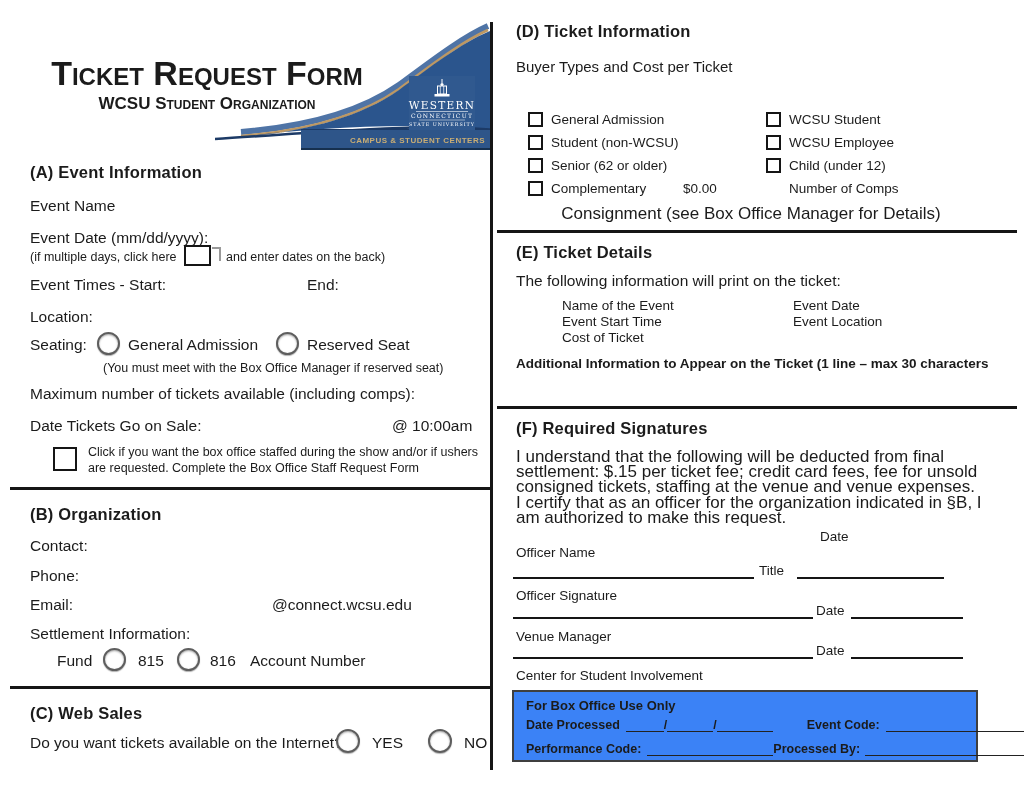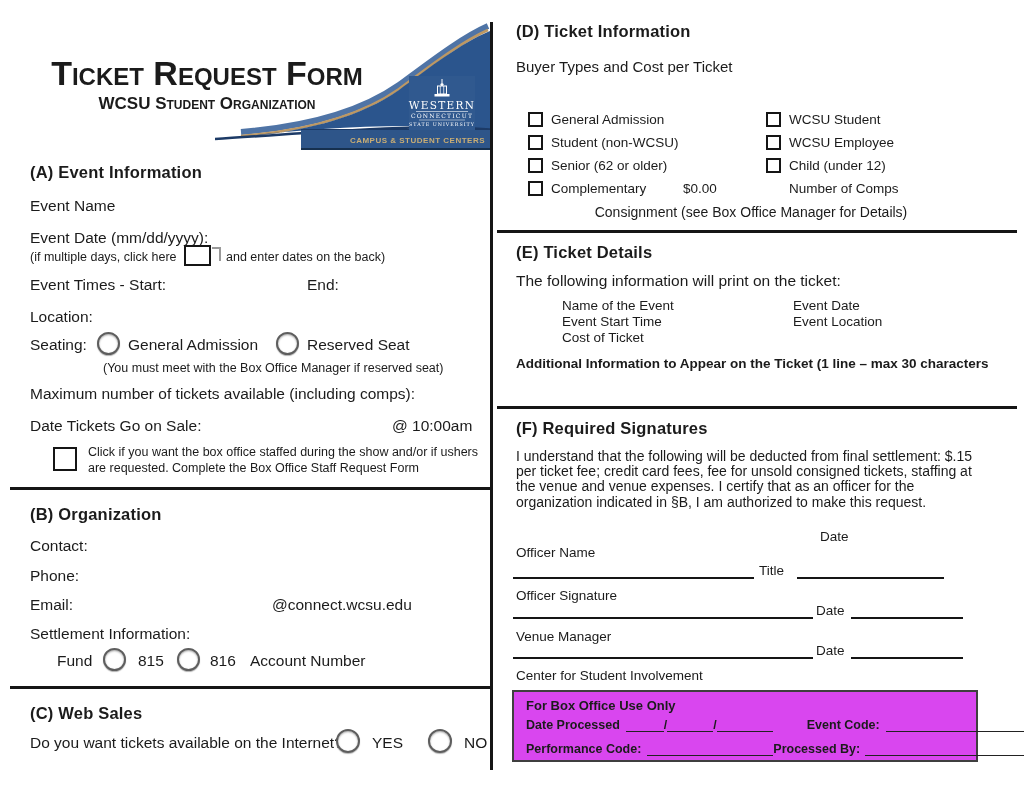--- a/index.html
+++ b/index.html
@@ -12,21 +12,21 @@
   .sm{font-size:12.5px;line-height:15.5px;}
   .title-big{font-variant:small-caps;font-weight:bold;font-size:34px;line-height:1;white-space:nowrap;}
   .title-sub{font-variant:small-caps;font-weight:bold;font-size:17px;line-height:1;}
   .hline{position:absolute;background:#151515;height:3px;}
   .vline{position:absolute;background:#151515;width:3px;}
   .cb{position:absolute;background:#fff;border:2px solid #151515;box-sizing:border-box;}
   .radio{position:absolute;background:#fff;border:2.5px solid #5e5e5e;border-radius:50%;box-sizing:border-box;
          box-shadow:inset 0 1px 2px rgba(0,0,0,.35),0 1px 1px rgba(0,0,0,.3);}
   .sigline{position:absolute;border-bottom:2px solid #151515;}
   .ghost{position:absolute;border-top:2px solid #9a9a9a;border-right:2px solid #9a9a9a;width:7px;height:12px;}
-  .bo-box{position:absolute;left:512px;top:690px;width:466px;height:72px;background:#d946ef;
+  .bo-box{position:absolute;left:512px;top:690px;width:466px;height:72px;background:#3b82f6;
           border:2.5px solid #3f3f3f;box-sizing:border-box;}
   .bo-row{position:absolute;display:flex;align-items:flex-end;font-size:12.5px;font-weight:bold;white-space:nowrap;}
   .uline{display:inline-block;border-bottom:1.6px solid #222;height:13px;}
 </style>
 </head>
 <body>
 
 <div class="page">
 
   <div class="abs title-big" style="left:42px;top:56px;width:330px;text-align:center;">Ticket Request Form</div>
@@ -133,33 +133,33 @@
   <div class="abs md" style="left:683px;top:181px;">$0.00</div>
 
   <div class="cb" style="left:766px;top:112px;width:15px;height:15px;"></div>
   <div class="abs md" style="left:789px;top:112px;">WCSU Student</div>
   <div class="cb" style="left:766px;top:135px;width:15px;height:15px;"></div>
   <div class="abs md" style="left:789px;top:135px;">WCSU Employee</div>
   <div class="cb" style="left:766px;top:158px;width:15px;height:15px;"></div>
   <div class="abs md" style="left:789px;top:158px;">Child (under 12)</div>
   <div class="abs md" style="left:789px;top:181px;">Number of Comps</div>
 
-  <div class="abs" style="left:516px;top:204px;width:470px;text-align:center;font-size:14px;">Consignment (see Box Office Manager for Details)</div>
+  <div class="abs" style="left:516px;top:204px;width:470px;text-align:center;font-size:17px;">Consignment (see Box Office Manager for Details)</div>
 
   <div class="abs sec-h" style="left:516px;top:243px;">(E) Ticket Details</div>
   <div class="abs lbl" style="left:516px;top:272px;">The following information will print on the ticket:</div>
   <div class="abs md" style="left:562px;top:298px;">Name of the Event</div>
   <div class="abs md" style="left:562px;top:314px;">Event Start Time</div>
   <div class="abs md" style="left:562px;top:330px;">Cost of Ticket</div>
   <div class="abs md" style="left:793px;top:298px;">Event Date</div>
   <div class="abs md" style="left:793px;top:314px;">Event Location</div>
   <div class="abs md" style="left:516px;top:356px;font-weight:bold;">Additional Information to Appear on the Ticket (1 line – max 30 characters</div>
 
   <div class="abs sec-h" style="left:516px;top:419px;">(F) Required Signatures</div>
-  <div class="abs" style="left:516px;top:449px;width:468px;font-size:14px;line-height:15.2px;">I understand that the following will be deducted from final settlement: $.15 per ticket fee; credit card fees, fee for unsold consigned tickets, staffing at the venue and venue expenses.  I certify that as an officer for the organization indicated in §B, I am authorized to make this request.</div>
+  <div class="abs" style="left:516px;top:449px;width:468px;font-size:17px;line-height:15.2px;">I understand that the following will be deducted from final settlement: $.15 per ticket fee; credit card fees, fee for unsold consigned tickets, staffing at the venue and venue expenses.  I certify that as an officer for the organization indicated in §B, I am authorized to make this request.</div>
 
   <div class="abs md" style="left:820px;top:529px;">Date</div>
   <div class="abs md" style="left:516px;top:545px;text-align:right;">Officer Name</div>
 
   <div class="sigline" style="left:513px;top:560px;width:241px;height:17px;"></div>
   <div class="abs md" style="left:759px;top:563px;">Title</div>
   <div class="sigline" style="left:797px;top:560px;width:147px;height:17px;"></div>
   <div class="abs md" style="left:516px;top:588px;">Officer Signature</div>
 
   <div class="sigline" style="left:513px;top:600px;width:300px;height:17px;"></div>

